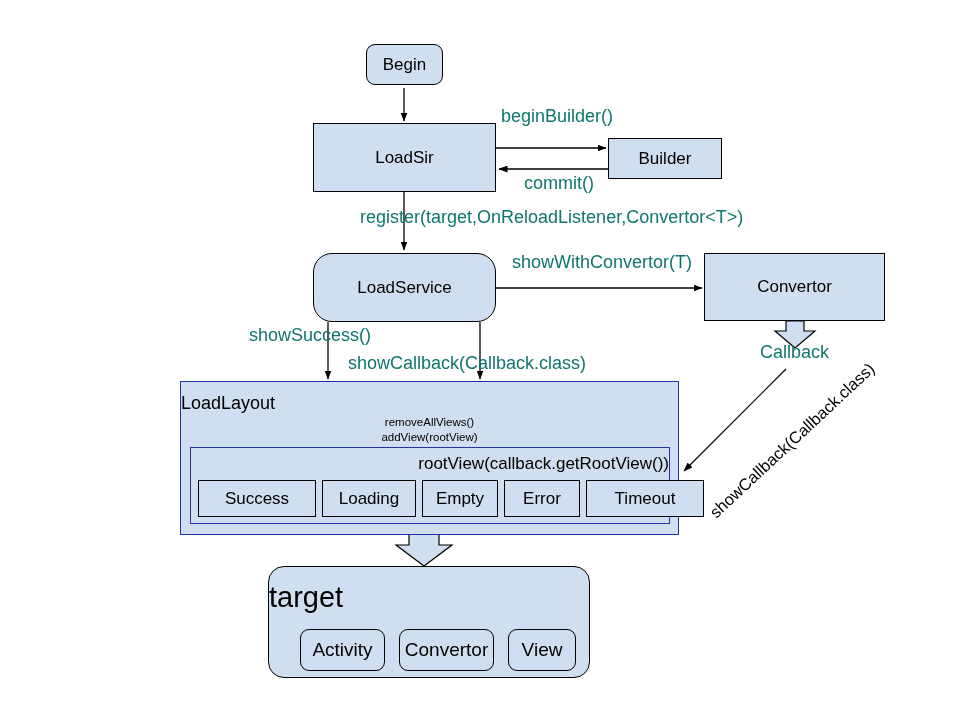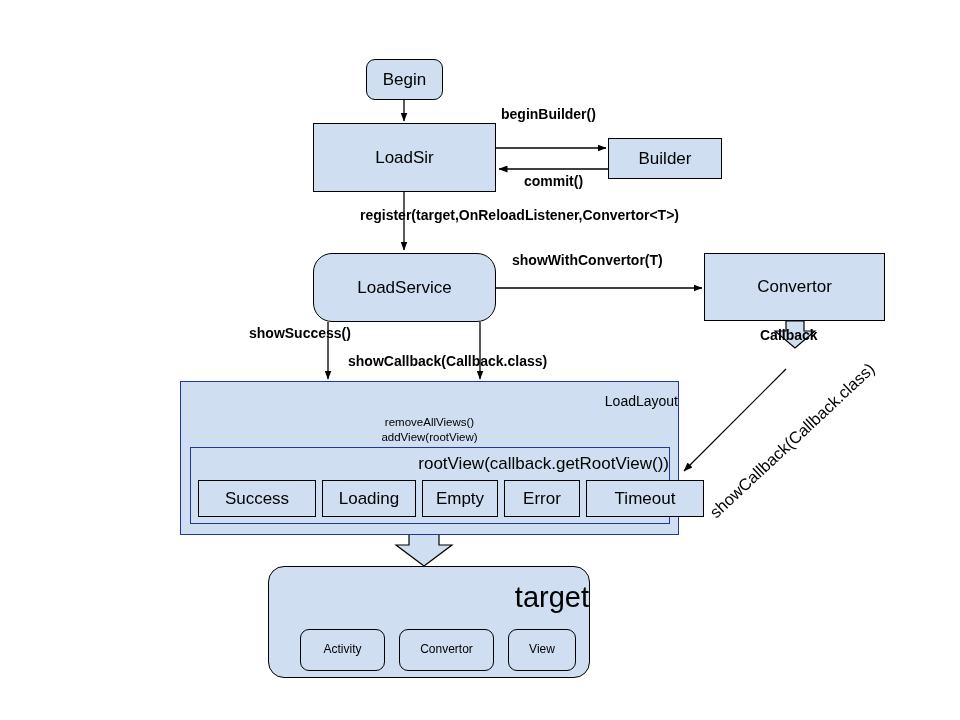--- a/index.html
+++ b/index.html
@@ -27,59 +27,58 @@
     align-items: center;
     justify-content: center;
     text-align: center;
     line-height: 1.15;
   }
   .node.rounded { border-radius: 9px; }
   .node.blue-border { border: 1.5px solid #2233aa; }
   .label {
     position: absolute;
     white-space: nowrap;
-    font-size: 14px;
-    color: #000000;
+    font-size: 18px;
+    color: #0f766e;
     line-height: 1.1;
-    font-weight: bold;
   }
   svg.overlay {
     position: absolute;
     left: 0; top: 0;
     width: 960px;
     height: 720px;
     pointer-events: none;
   }
   .n-text { font-size: 17px; }
-  .n-text-sm { font-size: 12px; }
+  .n-text-sm { font-size: 19px; }
   .loadlayout-title {
     position: absolute;
     left: 0; right: 0;
     top: 11px;
-    text-align: right;
-    font-size: 14px;
+    text-align: left;
+    font-size: 18px;
   }
   .loadlayout-sub {
     position: absolute;
     left: 0; right: 0;
     text-align: center;
     font-size: 11.5px;
   }
   .rootview-title {
     position: absolute;
     left: 0; right: 0;
     top: 6px;
     text-align: right;
     font-size: 17px;
   }
   .target-title {
     position: absolute;
     left: 0; right: 0;
     top: 14px;
-    text-align: right;
+    text-align: left;
     font-size: 29px;
   }
   .diag-label {
     position: absolute;
     white-space: nowrap;
     font-size: 16.5px;
     transform-origin: left top;
   }
 </style>
 </head>
@@ -111,21 +110,21 @@
 
     <line x1="480" y1="322" x2="480" y2="379" stroke="#000000" stroke-width="1.3" marker-end="url(#arrowhead)"></line>
 
     <path d="M786,321 L804,321 L804,331 L815,331 L795,348 L775,331 L786,331 z" fill="#cfdef0" stroke="#000000" stroke-width="1.2"></path>
 
     <line x1="786" y1="369" x2="684" y2="471" stroke="#000000" stroke-width="1.2" marker-end="url(#arrowhead)"></line>
 
     <path d="M409,528 L439,528 L439,545 L452,545 L424,566 L396,545 L409,545 z" fill="#cfdef0" stroke="#000000" stroke-width="1.2"></path>
   </svg>
 
-  <div class="node rounded" style="left:366px; top:59px; width:77px; height:41px;">
+  <div class="node rounded" style="left:366px; top:44px; width:77px; height:41px;">
     <span class="n-text">Begin</span>
   </div>
 
   <div class="node" style="left:313px; top:123px; width:183px; height:69px;">
     <span class="n-text">LoadSir</span>
   </div>
 
   <div class="node" style="left:608px; top:138px; width:114px; height:41px;">
     <span class="n-text">Builder</span>
   </div>
@@ -185,17 +184,17 @@
   <div class="label" style="left:524px; top:174px;">commit()</div>
 
   <div class="label" style="left:360px; top:208px;">register(target,OnReloadListener,Convertor&lt;T&gt;)</div>
 
   <div class="label" style="left:512px; top:253px;">showWithConvertor(T)</div>
 
   <div class="label" style="left:249px; top:326px;">showSuccess()</div>
 
   <div class="label" style="left:348px; top:354px;">showCallback(Callback.class)</div>
 
-  <div class="label" style="left:760px; top:328px;text-align:right;">Callback</div>
+  <div class="label" style="left:760px; top:343px;text-align:right;">Callback</div>
 
   <div class="diag-label" style="left:706px; top:508px; transform: rotate(-43deg);">showCallback(Callback.class)</div>
 
 </div>
 
 </body></html>

